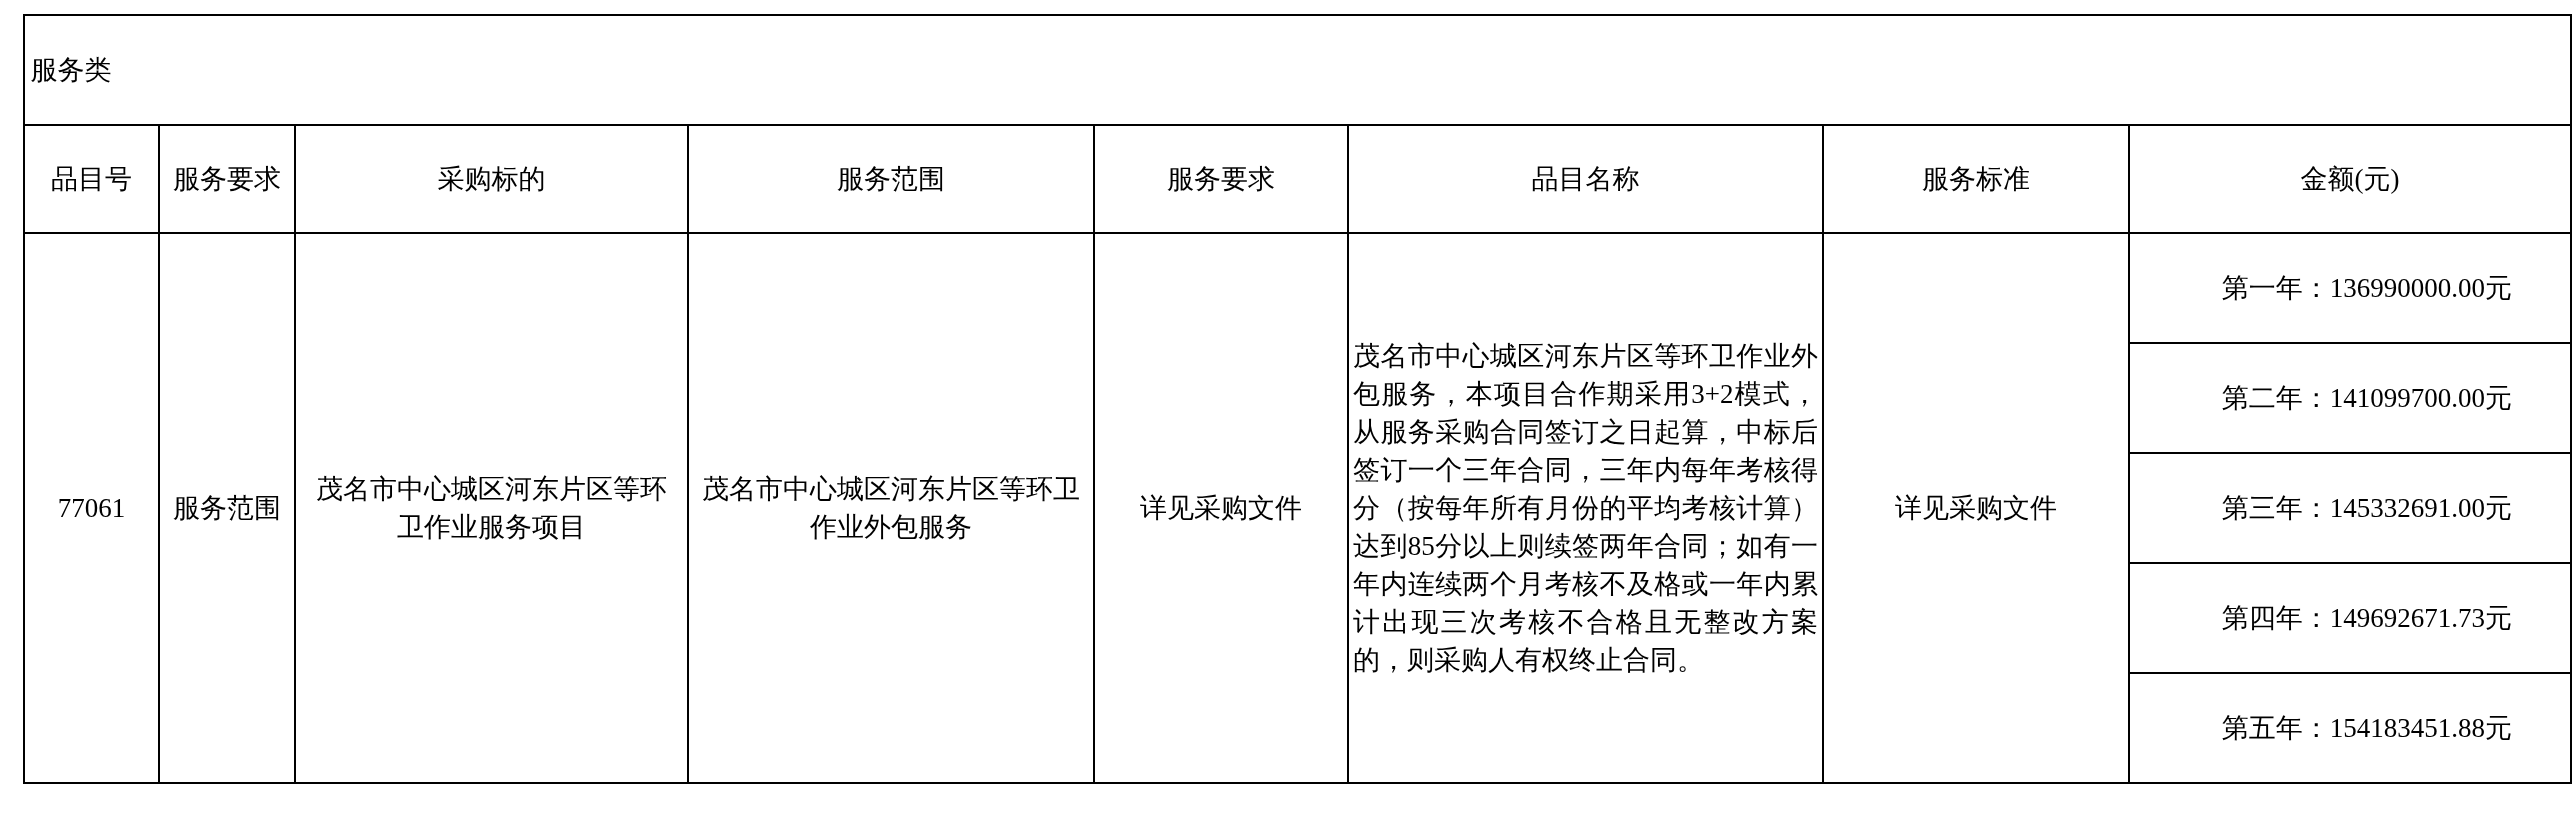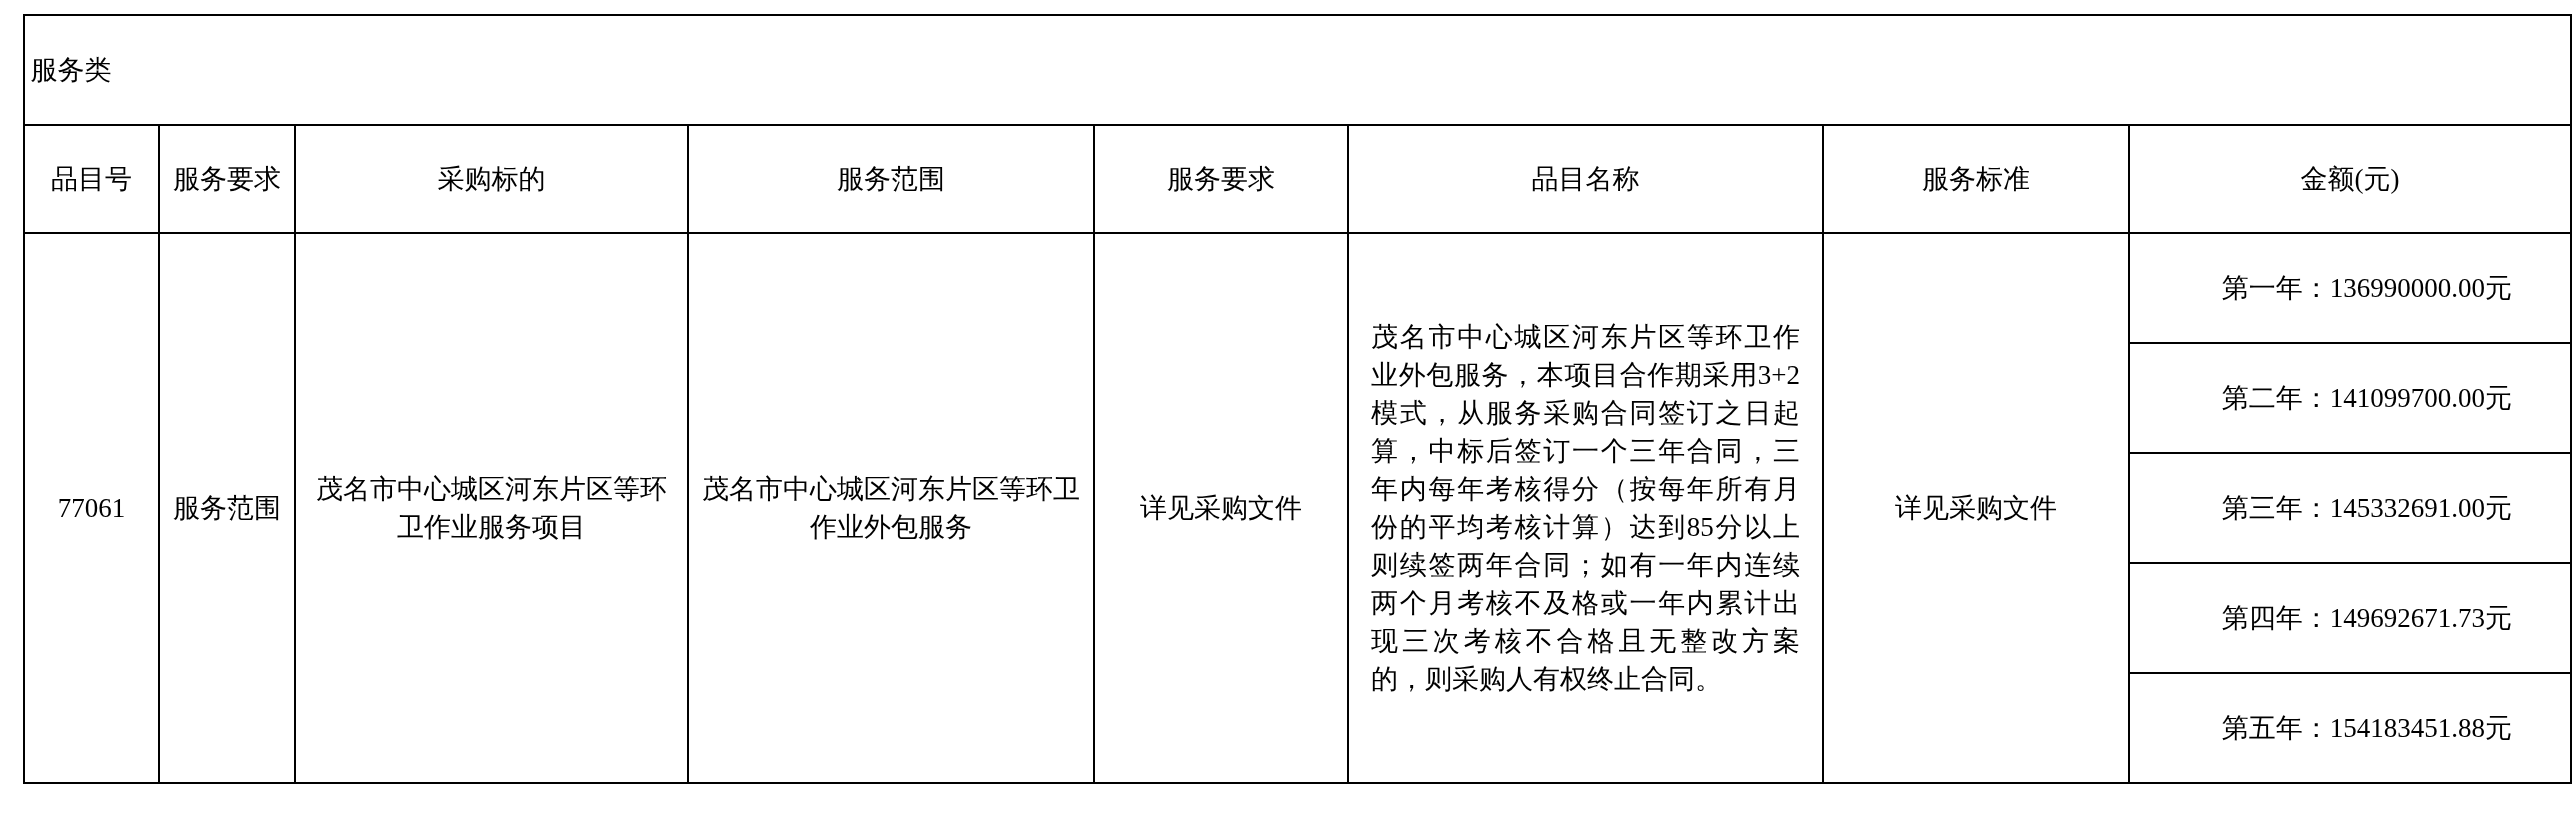--- a/index.html
+++ b/index.html
@@ -42,21 +42,21 @@
   .row-header th {
     height: 106px;
   }
   .row-amount td.amount-cell {
     height: 108px;
     padding-left: 45px;
   }
   td.cell-service-time {
     text-align: justify;
     text-justify: inter-character;
-    padding: 0 22px;
+    padding: 0 4px;
     margin-left: 12px;
   }
 </style>
 </head>
 <body>
 
 <div>
   <table class="doc-table">
     <colgroup>
       <col style="width:135px">

